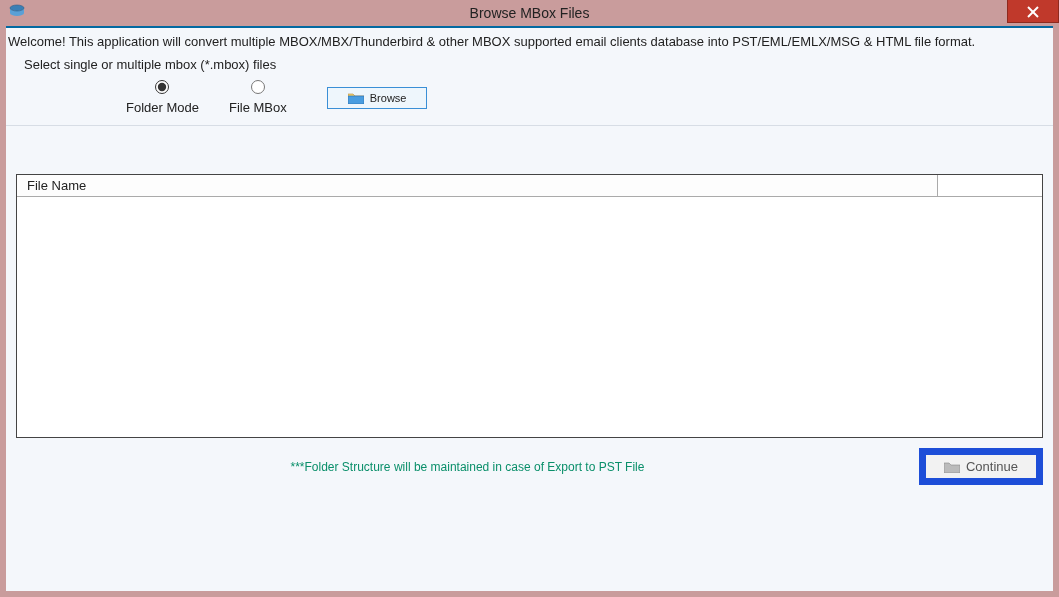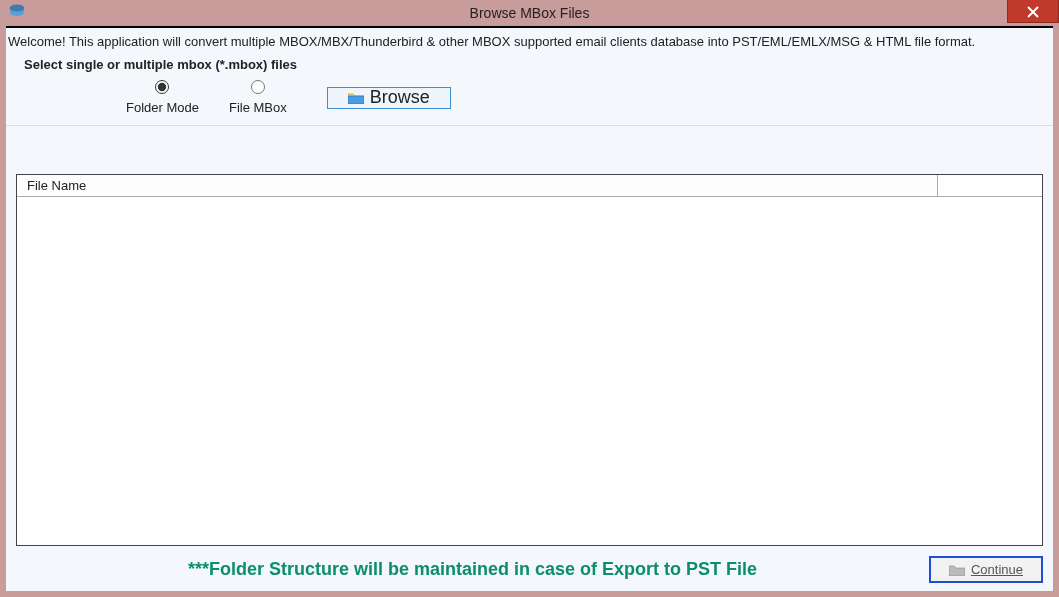--- a/index.html
+++ b/index.html
@@ -11,21 +11,21 @@
     width: 1059px;
     height: 597px;
     overflow: hidden;
   }
   .window {
     position: relative;
     box-sizing: border-box;
     width: 1059px;
     height: 597px;
     border: 6px solid #c99c9c;
-    background: #000000;
+    background: #0369a1;
   }
   .titlebar {
     position: relative;
     height: 26px;
     background: #c99c9c;
     margin: -6px -6px 0 -6px;
     display: flex;
     align-items: center;
   }
   .app-icon {
@@ -65,21 +65,20 @@
   }
   .welcome {
     padding: 6px 10px 4px 2px;
     font-size: 13px;
     color: #222;
   }
   .select-label {
     padding: 4px 10px 6px 18px;
     font-size: 13px;
     color: #222;
-    font-weight: bold;
   }
   .options-row {
     display: flex;
     align-items: center;
     gap: 30px;
     padding: 2px 0 10px 120px;
     border-bottom: 1px solid #d7dde5;
   }
   .radio-group {
     display: flex;
@@ -96,32 +95,32 @@
     margin: 0;
     accent-color: #333;
   }
   .browse-btn {
     display: inline-flex;
     align-items: center;
     gap: 6px;
     background: #eef6fc;
     border: 1px solid #3a8fd6;
     color: #222;
-    font-size: 18px;
+    font-size: 11px;
     padding: 2px 20px;
     height: 22px;
     cursor: default;
     margin-left: 10px;
     margin-right: 20px;
   }
   .file-area {
     margin: 48px 10px 0 10px;
     border: 1px solid #444;
     background: #fff;
-    height: 372px;
+    height: 264px;
     box-sizing: border-box;
   }
   .file-header-row {
     display: flex;
     border-bottom: 1px solid #aaa;
   }
   .file-header-cell {
     flex: 0 0 900px;
     border-right: 1px solid #aaa;
     background: #fdfdfd;
@@ -134,34 +133,33 @@
   }
   .footer-row {
     display: flex;
     align-items: center;
     margin: 10px 10px 0 10px;
   }
   .footer-note {
     flex: 1;
     text-align: center;
     color: #0a8f6a;
-    font-weight: bold;
-    font-size: 18px;
+    font-weight: normal;
+    font-size: 12px;
   }
   .continue-btn {
     display: inline-flex;
     align-items: center;
     gap: 6px;
     background: #f2f2f2;
-    border: 2px solid #1d4ed8;
+    border: 7px solid #1d4ed8;
     color: #555;
     font-size: 13px;
     padding: 4px 18px;
     cursor: default;
-    text-decoration: underline;
   }
   .folder-icon-blue svg,
   .folder-icon-grey svg { display:block; }
 </style>
 </head>
 <body>
 
 <div class="window">
 
   <div class="titlebar">

